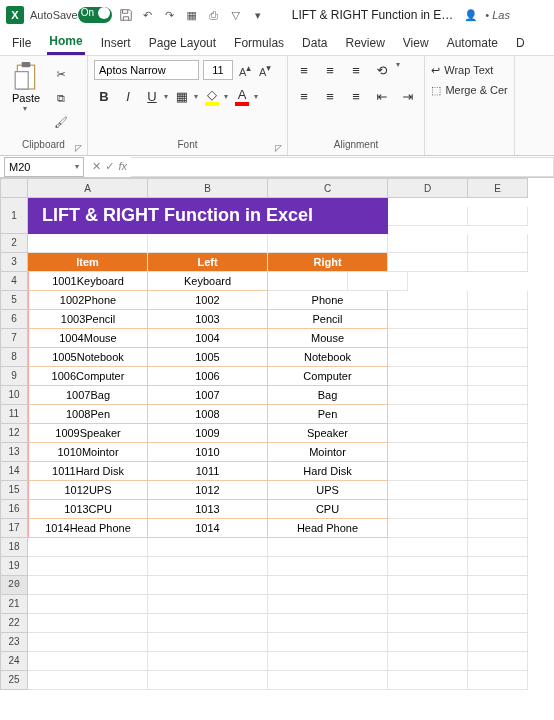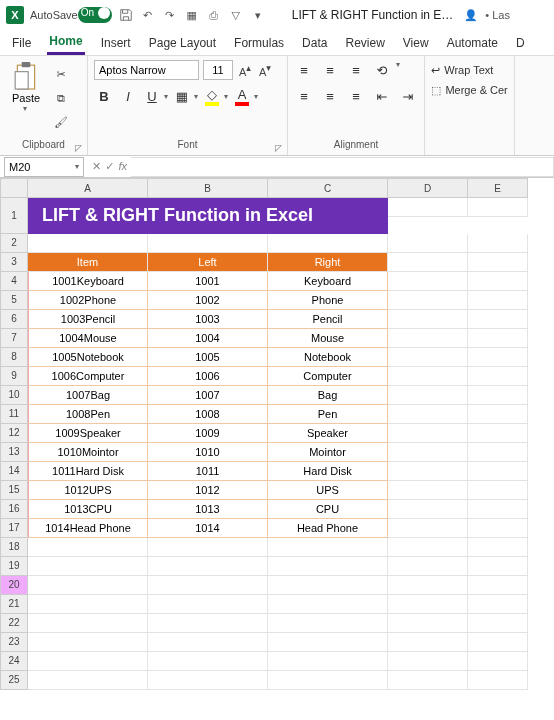--- a/index.html
+++ b/index.html
@@ -44,31 +44,31 @@
 
 .formula-bar { display:flex; align-items:center; height:22px; border-bottom:1px solid #ccc; font-size:11px; }
 .name-box { width:80px; height:20px; border:1px solid #bbb; margin:0 4px; padding:0 4px; background:#fff; display:flex; align-items:center; justify-content:space-between; }
 .fb-icons { display:flex; gap:4px; padding:0 4px; color:#888; }
 .fb-input { flex:1; height:20px; border:1px solid #ddd; border-left:none; padding:0 4px; }
 
 .sheet { display:flex; }
 .row-headers { display:flex; flex-direction:column; }
 .corner { width:28px; height:20px; border:1px solid #ccc; background:#eee; }
 .rh { width:28px; height:19px; border:1px solid #ccc; border-top:none; background:#eee; font-size:10px; color:#444; text-align:center; line-height:18px; }
-.rh.sel { background:#f0abfc; }
+.rh.sel { background:#e5e5e5;font-family:Liberation Mono, monospace; }
 .cols { flex:1; }
 .col-headers { display:flex; }
 .ch { height:20px; border:1px solid #ccc; border-left:none; background:#eee; font-size:10px; color:#444; text-align:center; line-height:20px; }
 .cA{width:120px}.cB{width:120px}.cC{width:120px}.cD{width:80px}.cE{width:60px}
 .grid-row { display:flex; }
 .cell { height:19px; border:1px solid #e3e3e3; border-top:none; border-left:none; font-size:11px; padding:0 4px; line-height:18px; overflow:hidden; white-space:nowrap; }
 
 .title-cell { background:#6b2fb3; color:#fff; font-weight:bold; font-size:18px; text-align:left; padding-left:14px; line-height:34px; height:36px; width:360px; border:none; }
 .row-title { height:36px; }
-.header-cell { background:#e8731e; color:#fff; font-weight:normal; text-align:center; }
+.header-cell { background:#e8731e; color:#fff; font-weight:bold; text-align:center; }
 .data-cell { text-align:center; border:1px solid #f0c9a4; border-top:none; border-left:none; }
 .data-cell.left { border-left:1px solid #fca5a5; }
 </style>
 </head>
 <body>
 
 <div class="titlebar">
   <span class="excel-logo">X</span>
   <span class="autosave">
     <span>AutoSave</span>
@@ -82,21 +82,21 @@
       </svg>
     </span>
   <span class="qat-icon">↶</span>
   <span class="qat-icon">↷</span>
   <span class="qat-icon">▦</span>
   <span class="qat-icon">⎙</span>
   <span class="qat-icon">▽</span>
   <span class="qat-icon">▾</span>
   <span class="doc-title">LIFT &amp; RIGHT Function in E…</span>
   <span class="qat-icon" style="margin-left:4px;">👤</span>
-  <span style="color:#555;">• Las</span>
+  <span style="color:#555;font-style:italic;">• Las</span>
 </div>
 
 <div class="tabs" id="tabs">
     <span class="tab">File</span>
     <span class="tab active">Home</span>
     <span class="tab">Insert</span>
     <span class="tab">Page Layout</span>
     <span class="tab">Formulas</span>
     <span class="tab">Data</span>
     <span class="tab">Review</span>
@@ -231,42 +231,41 @@
     </div>
   <div class="cols">
     <div class="col-headers" id="colheaders">
         <div class="ch cA">A</div>
         <div class="ch cB">B</div>
         <div class="ch cC">C</div>
         <div class="ch cD">D</div>
         <div class="ch cE">E</div>
       </div>
     <div id="gridbody">
-        <div class="grid-row row-title" style="height: 36px;">
+        <div class="grid-row row-title" style="height: 36px; align-items: center;">
           <div class="title-cell">LIFT &amp; RIGHT Function in Excel</div>
           <div class="cell cD"></div>
           <div class="cell cE"></div>
         </div>
         <div class="grid-row ">
           <div class="cell cA"></div>
           <div class="cell cB"></div>
           <div class="cell cC"></div>
           <div class="cell cD"></div>
           <div class="cell cE"></div>
         </div>
         <div class="grid-row ">
           <div class="cell cA header-cell">Item</div>
           <div class="cell cB header-cell">Left</div>
           <div class="cell cC header-cell">Right</div>
           <div class="cell cD"></div>
           <div class="cell cE"></div>
         </div>
         <div class="grid-row ">
           <div class="cell cA data-cell left">1001Keyboard</div>
-          <div class="cell cB data-cell">1001</div>
           <div class="cell cC data-cell">Keyboard</div>
           <div class="cell cD"></div>
           <div class="cell cE"></div>
         </div>
         <div class="grid-row ">
           <div class="cell cA data-cell left">1002Phone</div>
           <div class="cell cB data-cell">1002</div>
           <div class="cell cC data-cell">Phone</div>
           <div class="cell cD"></div>
           <div class="cell cE"></div>

